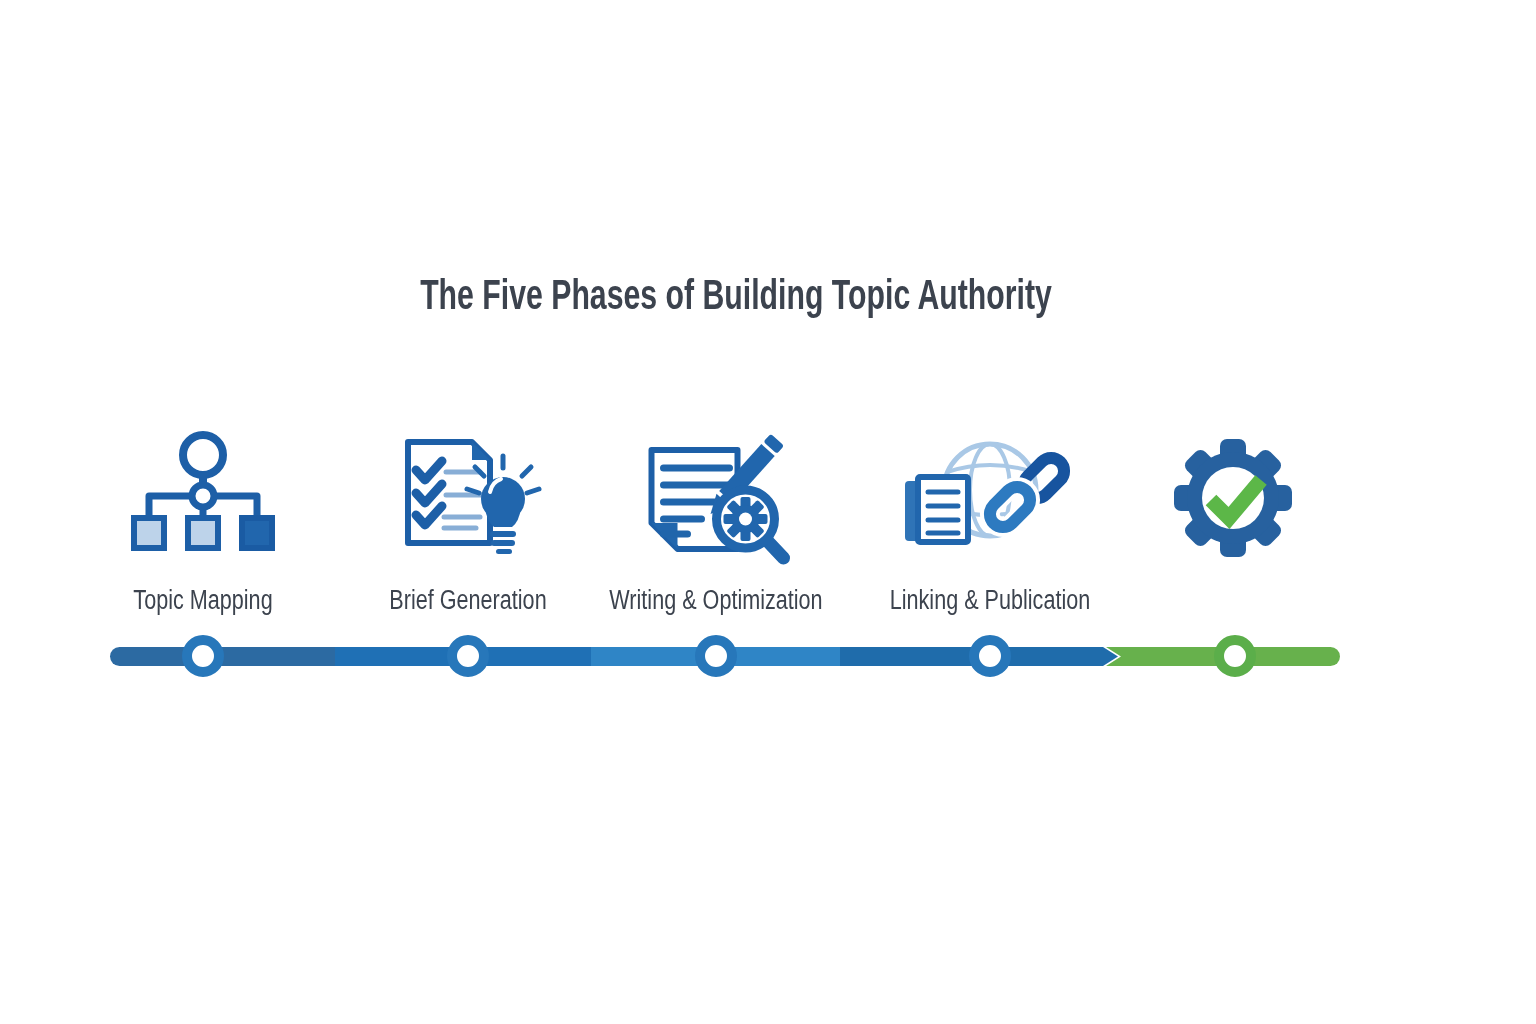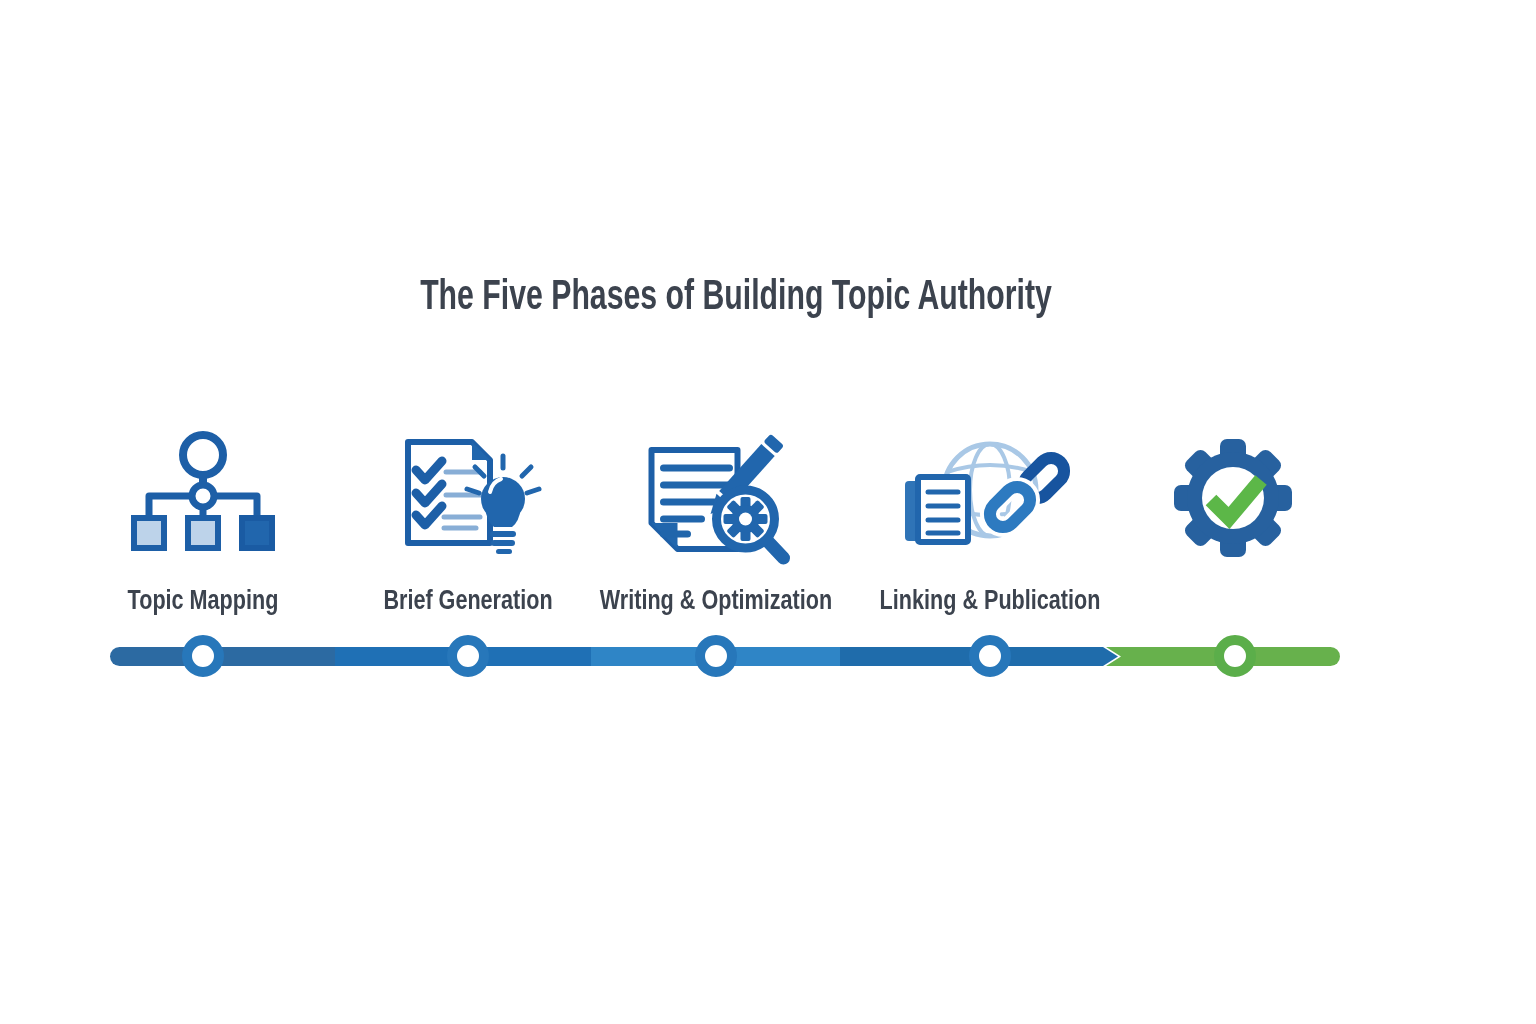--- a/index.html
+++ b/index.html
@@ -8,21 +8,21 @@
     font-family:"Liberation Sans",sans-serif;
     margin-top:44px;
   }
   .title{
     position:absolute;top:200px;left:736px;transform:translateX(-50%);
     white-space:nowrap;color:#3c434e;font-size:42px;font-weight:bold;line-height:1.1;
   }
   .title .squeeze{display:inline-block;transform:scaleX(0.72);transform-origin:center;}
   .phase-label{
     position:absolute;top:540px;transform:translateX(-50%);
-    white-space:nowrap;color:#3c434e;font-size:27px;font-weight:bold;line-height:1.2;
+    white-space:nowrap;color:#3c434e;font-size:27px;font-weight:normal;line-height:1.2;
   }
   .phase-label .squeeze{display:inline-block;transform:scaleX(0.80);transform-origin:center;}
   .icon-wrap{position:absolute;transform:translateX(-50%);}
   .cx1{left:203px;} .cx2{left:468px;} .cx3{left:716px;} .cx4{left:990px;} .cx5{left:1235px;}
 
   
   .timeline{position:absolute;left:110px;top:603px;width:1230px;height:19px;}
   .seg{position:absolute;top:0;height:19px;}
   .seg1{left:0;width:225px;background:#2c6aa2;border-radius:10px 0 0 10px;}
   .seg2{left:225px;width:256px;background:#1f70b5;}

